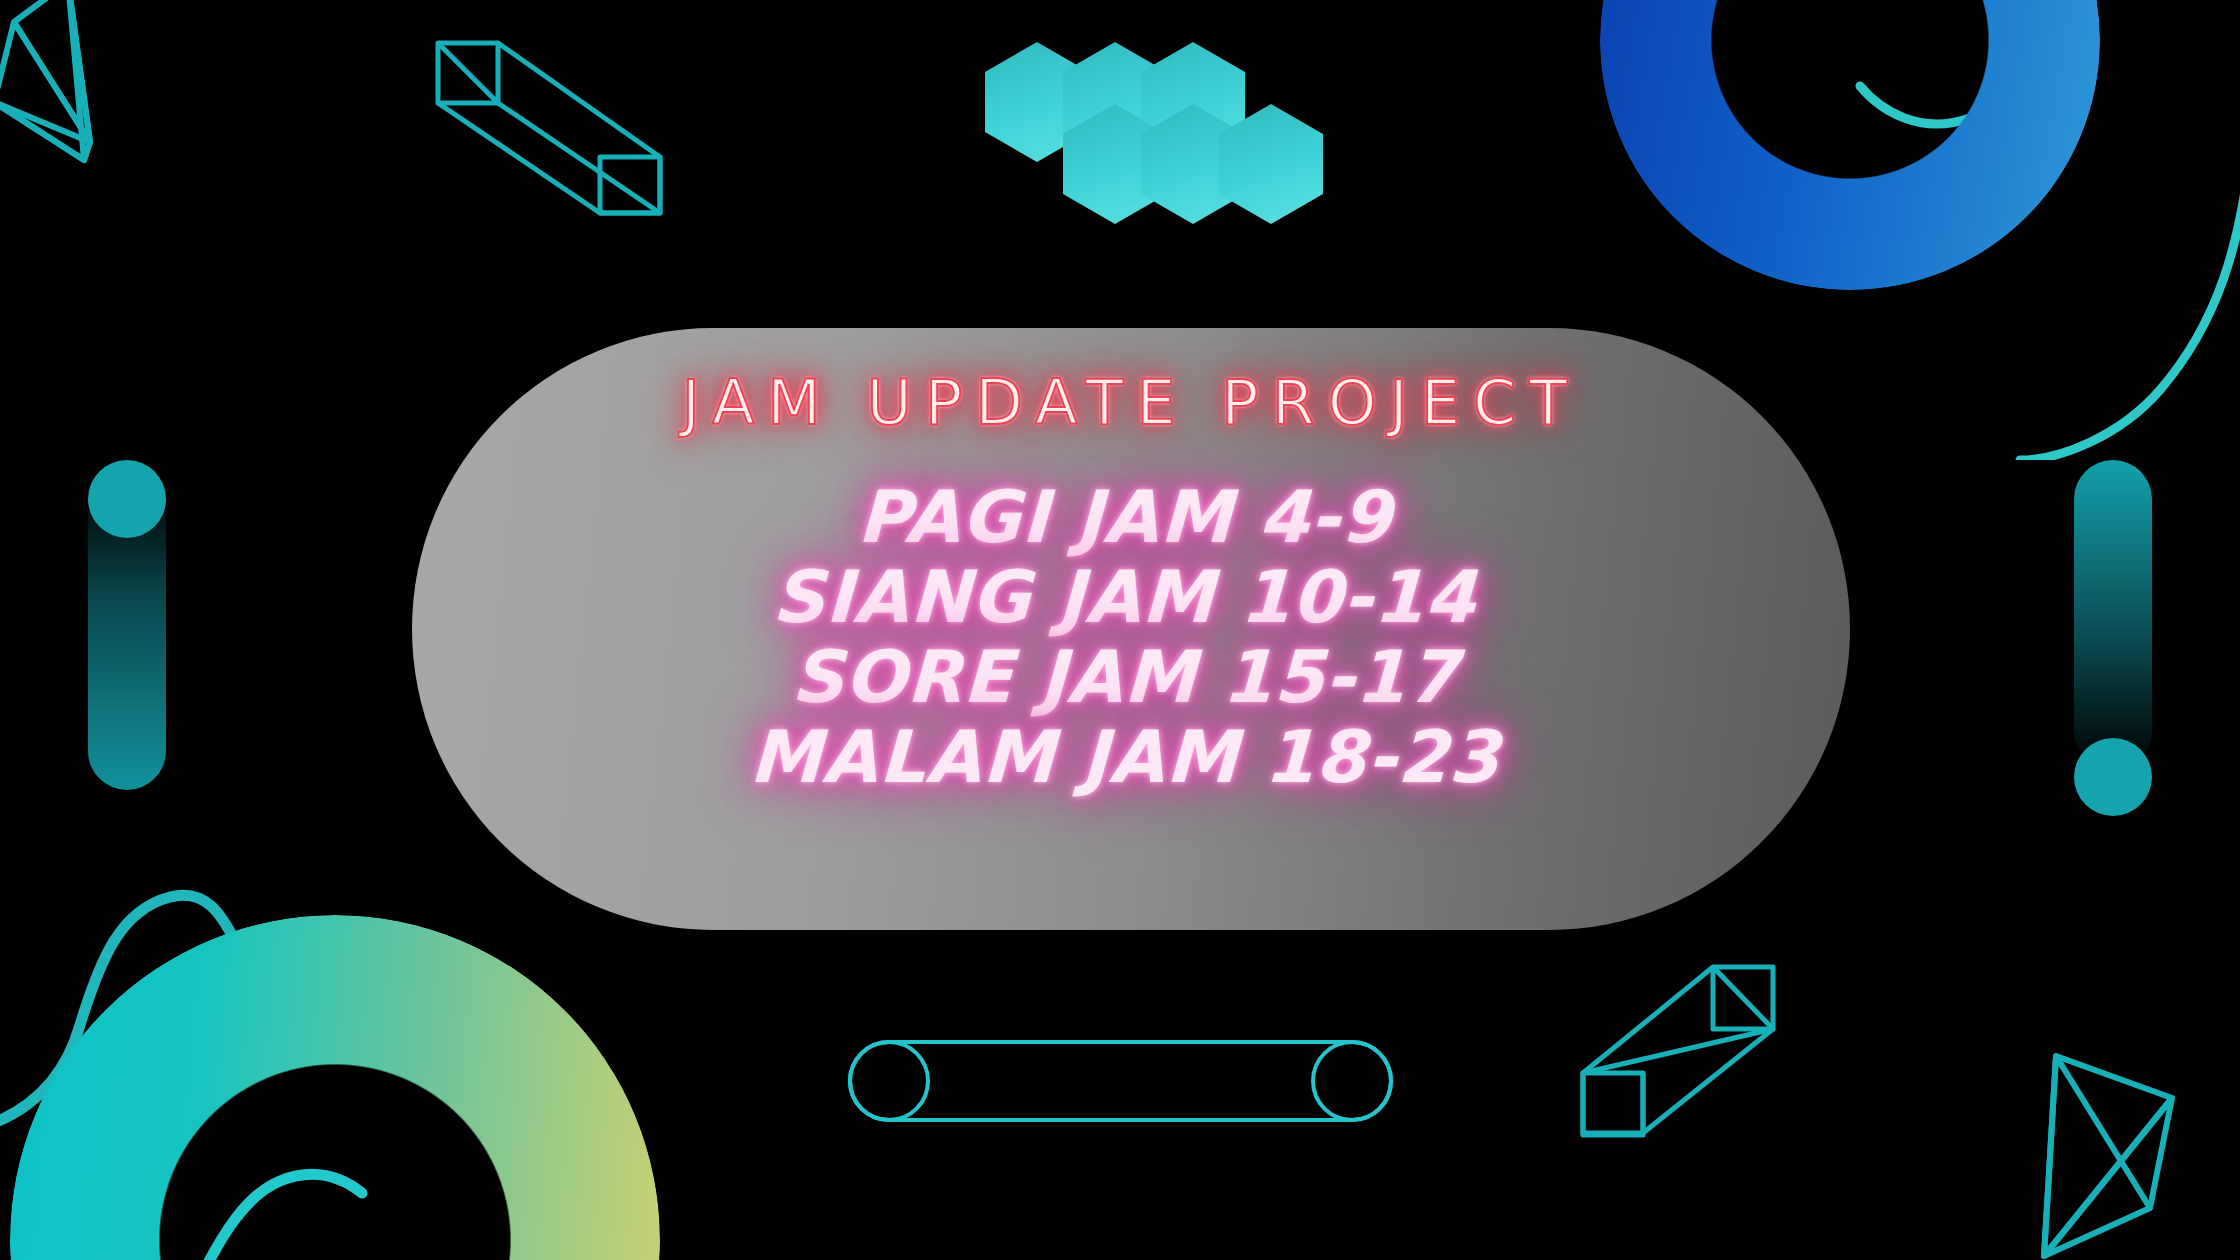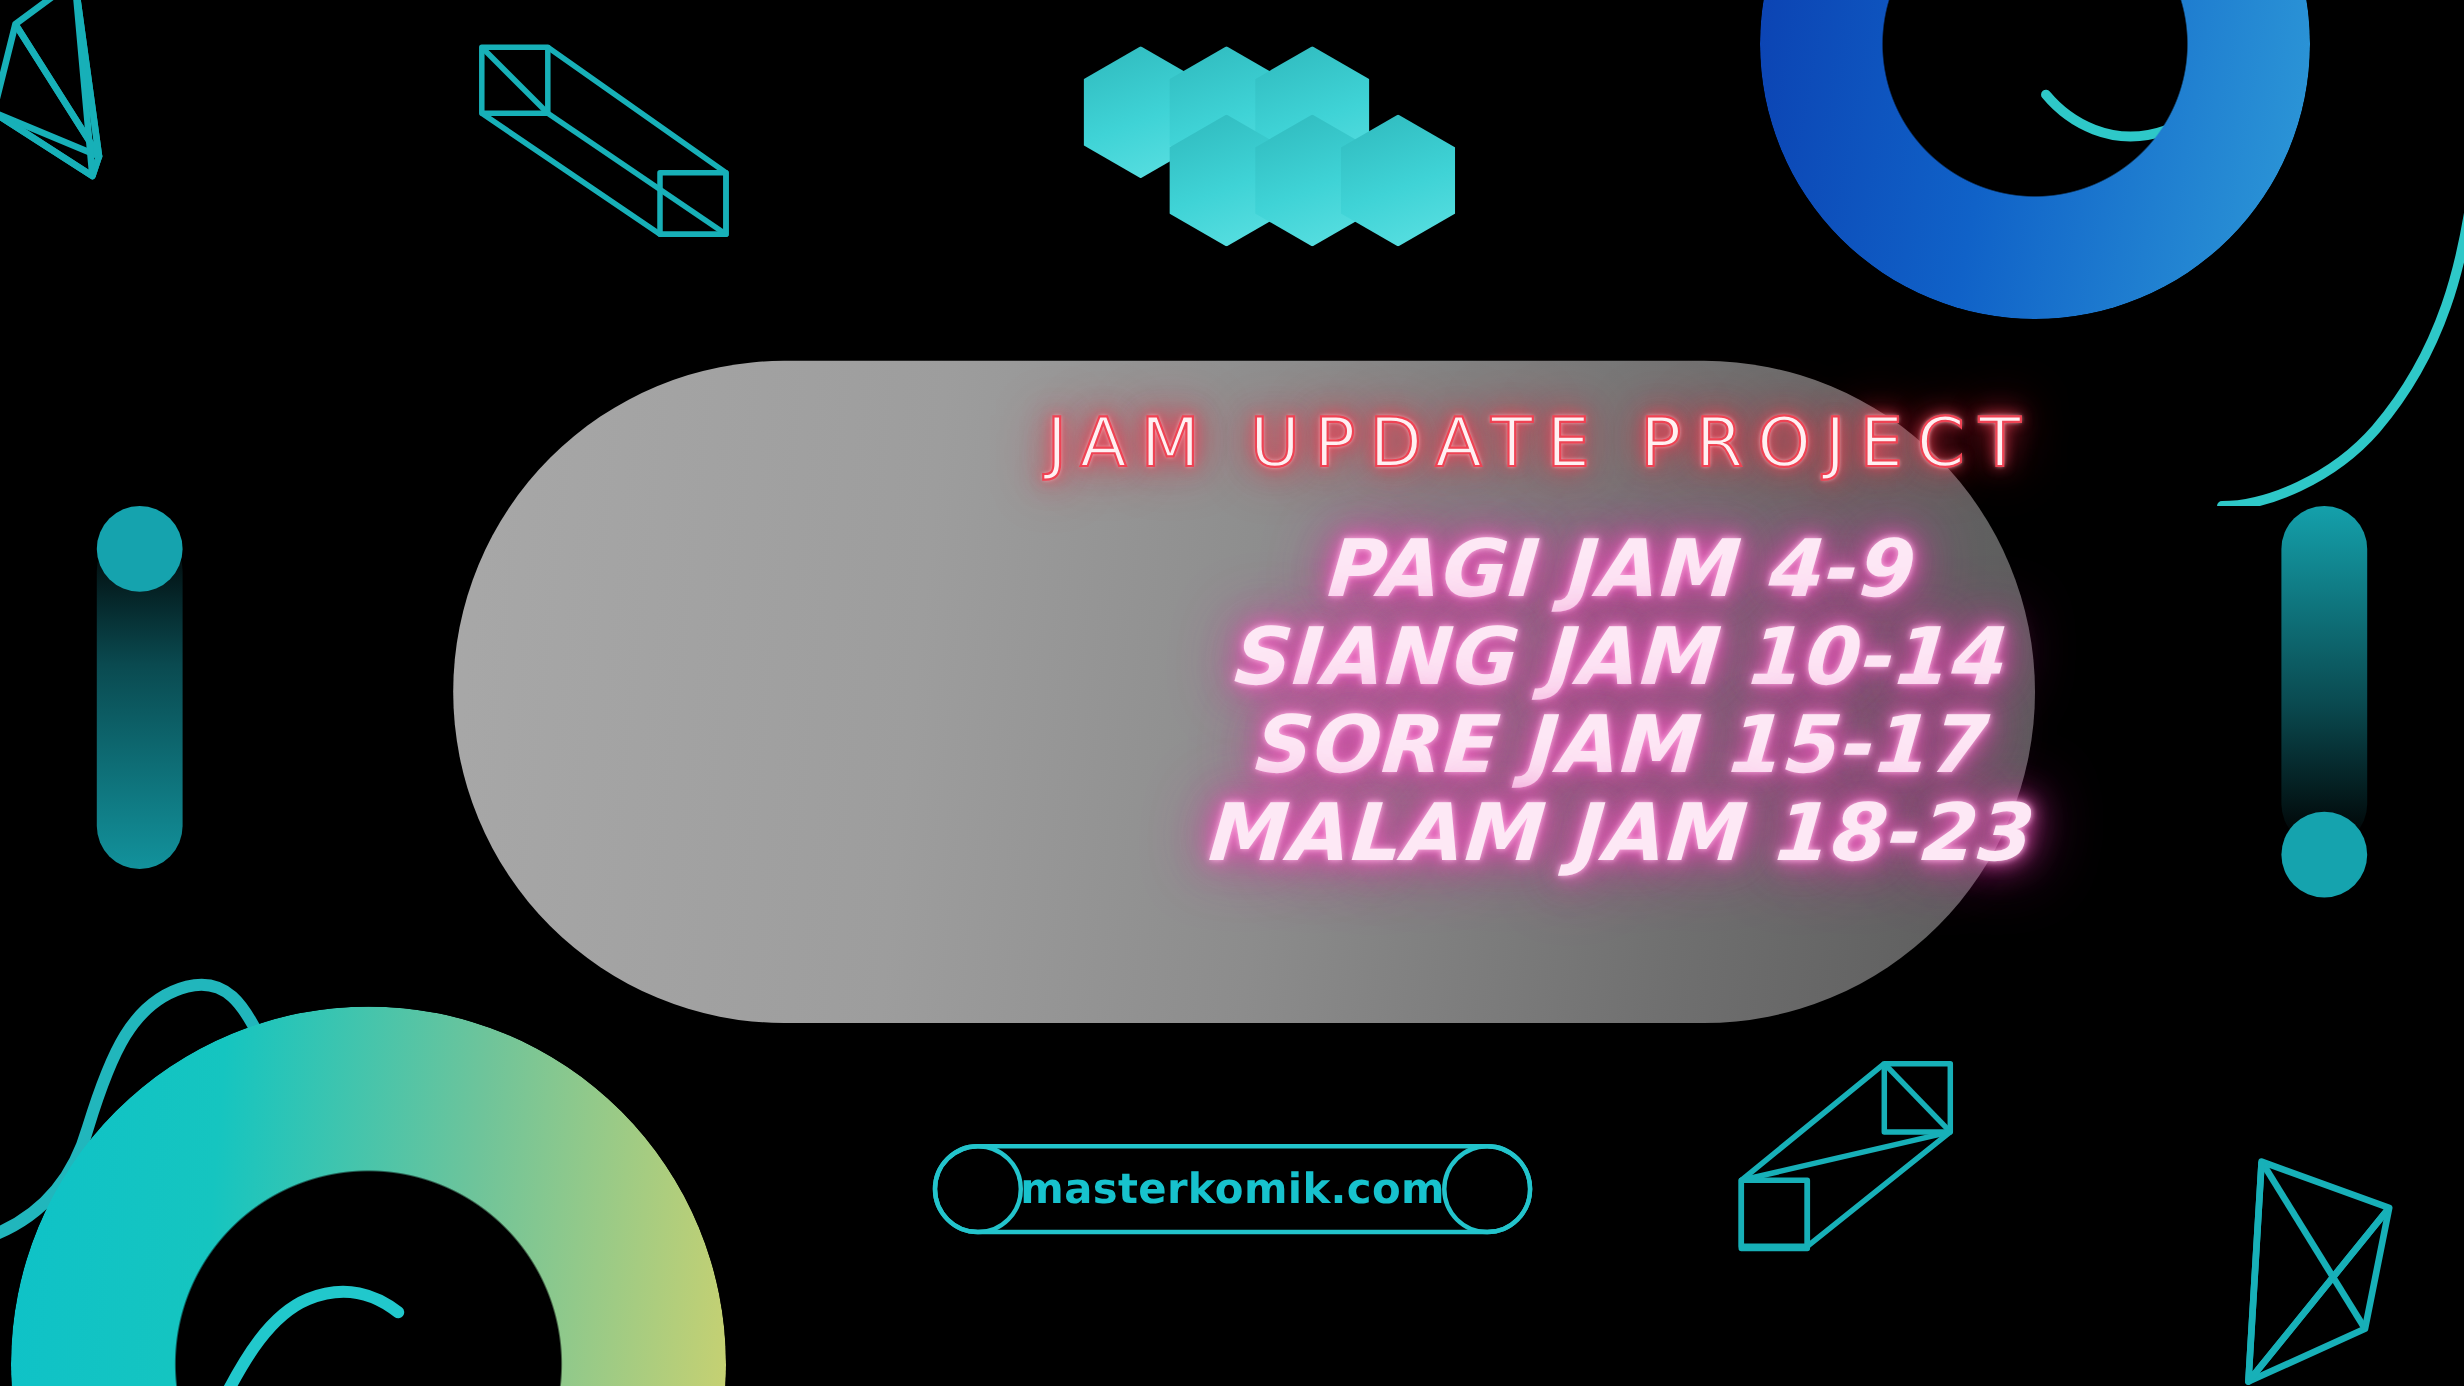--- a/index.html
+++ b/index.html
@@ -103,21 +103,21 @@
   }
 
   #card-content {
     position: absolute;
     left: 412px;
     top: 328px;
     width: 1438px;
     height: 602px;
     display: flex;
     flex-direction: column;
-    align-items: flex-end;
+    align-items: center;
   }
 
   
   #title {
     margin-top: 38px;
     font-family: "DejaVu Sans", sans-serif;
     font-size: 62px;
     font-weight: 400;
     letter-spacing: 13px;
     color: #fff0f2;
@@ -280,16 +280,15 @@
       <div class="sched-line">SORE JAM 15-17</div>
       <div class="sched-line">MALAM JAM 18-23</div>
     </div>
 
   </div>
 
   <div id="footer-url">
     <div id="url-capsule"></div>
     <div id="url-cap-left"></div>
     <div id="url-cap-right"></div>
-    <span id="url-text">masterkomik.com</span>
   </div>
 
 </div>
 
 </body></html>

